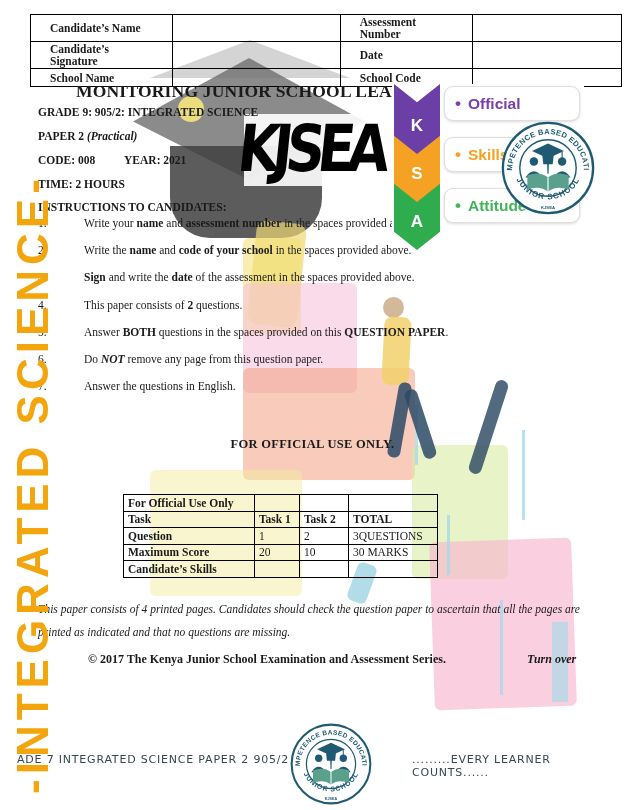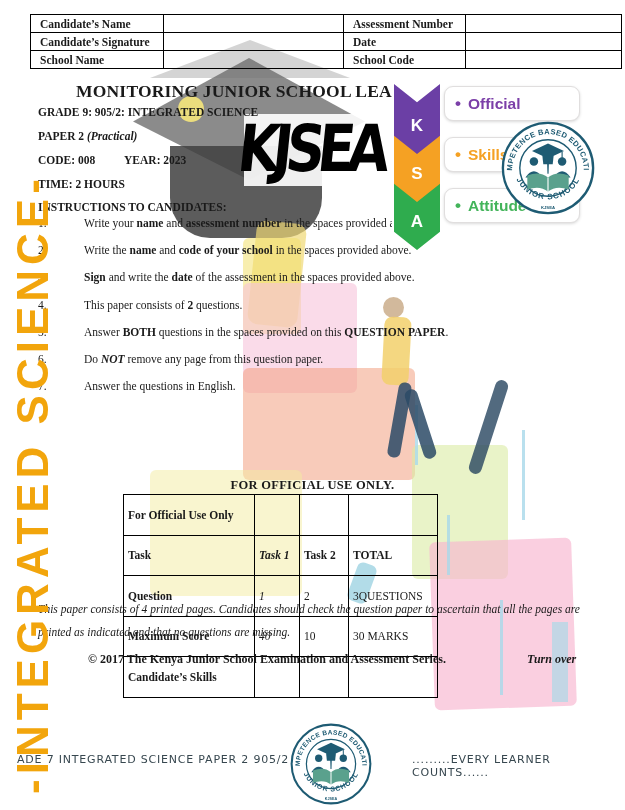--- a/index.html
+++ b/index.html
@@ -47,41 +47,41 @@
 
   
   .side-text{left:8px;top:794px;transform:rotate(-90deg);transform-origin:0 0;
              width:720px;white-space:nowrap;font-family:"Liberation Sans",sans-serif;
              font-weight:bold;font-size:44px;letter-spacing:5px;color:#F2A50C;z-index:2;}
 
   
   .content{position:absolute;inset:0;z-index:1;}
   table{border-collapse:collapse;}
   .cand-table{position:absolute;left:30px;top:14px;width:592px;font-size:11.5px;}
-  .cand-table td{border:1.2px solid #000;padding:1px 9px;height:15px;background:transparent;}
+  .cand-table td{border:1.2px solid #000;padding:1px 19px;height:15px;background:transparent;}
   .cand-table td.lbl{font-weight:bold;}
   .c1{width:122px;} .c2{width:186px;} .c3{width:110px;} .c4{width:158px;}
 
   .doc-title{left:76px;top:81px;font-size:17.5px;font-weight:bold;white-space:nowrap;letter-spacing:.2px;}
   .meta{left:38px;font-size:11.5px;font-weight:bold;white-space:nowrap;}
   .italic{font-style:italic;}
   .m-grade{top:106px;} .m-paper{top:130px;} .m-code{top:154px;} .m-time{top:178px;}
   .m-year{margin-left:26px;}
   .ins-head{left:38px;top:201px;font-size:11.5px;font-weight:bold;}
   .ins-list{left:38px;top:217px;width:440px;font-size:11.5px;}
   .ins-row{display:flex;height:27.2px;align-items:flex-start;}
   .ins-num{width:46px;flex:0 0 46px;}
   .ins-text{flex:1;white-space:nowrap;}
 
-  .official-head{left:0;top:437px;width:625px;text-align:center;font-size:12.5px;font-weight:bold;letter-spacing:.3px;margin-top:41px;}
+  .official-head{left:0;top:437px;width:625px;text-align:center;font-size:12.5px;font-weight:bold;letter-spacing:.3px;}
   .off-table{position:absolute;left:123px;top:494px;font-size:11.5px;}
-  .off-table td{border:1.2px solid #000;padding:12px 4px;height:15.5px;background:transparent;}
+  .off-table td{border:1.2px solid #000;padding:0 4px;height:15.5px;background:transparent;}
   .off-table td:first-child{font-weight:bold;width:122px;}
   .off-table tr.hdr td{font-weight:bold;}
-  .o2{width:36px;font-style:italic;} .o3{width:40px;} .o4{width:80px;}
+  .o2{width:36px;} .o3{width:40px;} .o4{width:80px;}
 
   .note{left:38px;top:598px;width:562px;font-size:11.5px;font-style:italic;line-height:23px;}
   .copyright{left:88px;top:652px;font-size:12px;font-weight:bold;}
   .turnover{left:527px;top:652px;font-size:12px;font-weight:bold;font-style:italic;}
 
   .footer-left{left:17px;top:753px;font-family:"DejaVu Sans",sans-serif;font-size:11px;
                letter-spacing:.8px;color:#37474f;}
   .footer-right{left:412px;top:753px;font-family:"DejaVu Sans",sans-serif;font-size:11px;
                 letter-spacing:.8px;color:#37474f;}
 
@@ -168,21 +168,21 @@
       </table>
 
     <div class="abs doc-title">MONITORING JUNIOR SCHOOL LEARNER PROGRESS</div>
     <div class="abs meta m-grade">GRADE 9: 905/2: INTEGRATED SCIENCE</div>
     <div class="abs meta m-paper">
       <span>PAPER 2</span>
       <span class="italic">(Practical)</span>
     </div>
     <div class="abs meta m-code">
       <span>CODE: 008</span>
-      <span class="m-year">YEAR: 2023</span>
+      <span class="m-year">YEAR: 2021</span>
     </div>
     <div class="abs meta m-time">TIME: 2 HOURS</div>
 
     <div class="abs ins-head">INSTRUCTIONS TO CANDIDATES:</div>
     <div class="abs ins-list">
       <div class="ins-row">
         <span class="ins-num">1.</span>
         <span class="ins-text"><span>Write your </span><span style="font-weight: bold;">name</span><span> and </span><span style="font-weight: bold;">assessment number</span><span> in the spaces provided above.</span></span>
       </div>
       <div class="ins-row">
@@ -227,21 +227,21 @@
         <td class="o4">TOTAL</td>
       </tr>
       <tr>
         <td>Question</td>
         <td class="o2">1</td>
         <td class="o3">2</td>
         <td class="o4">3QUESTIONS</td>
       </tr>
       <tr>
         <td>Maximum Score</td>
-        <td class="o2">40</td>
+        <td class="o2">20</td>
         <td class="o3">10</td>
         <td class="o4">30 MARKS</td>
       </tr>
       <tr>
         <td>Candidate’s Skills</td>
         <td class="o2"></td>
         <td class="o3"></td>
         <td class="o4"></td>
       </tr>
     </tbody>

